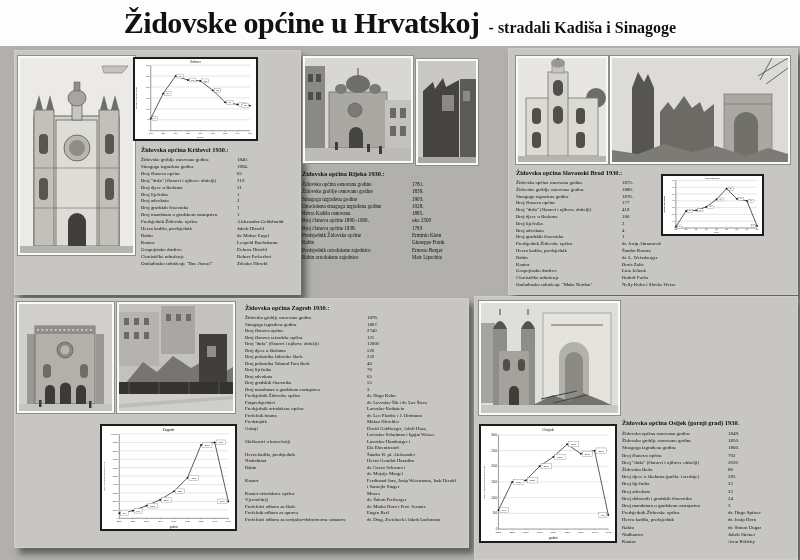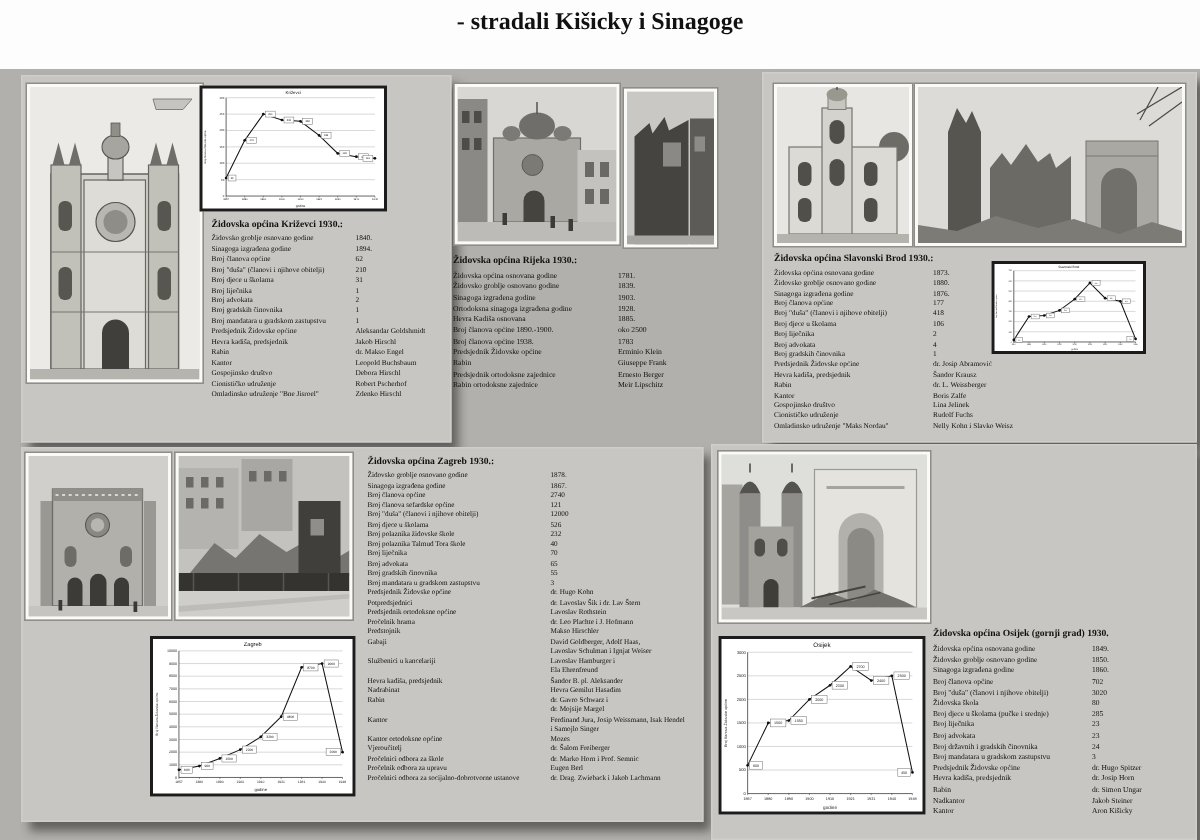--- a/index.html
+++ b/index.html
@@ -48,21 +48,22 @@
   #list-krizevci{left:141px;top:146px;width:156px;--lw:96px;--fs:4.9px;--lh:6.9px;}
   #list-rijeka{left:302px;top:170px;width:178px;--lw:110px;--fs:5.1px;--lh:7.3px;}
   #list-slavonski-brod{left:516px;top:169px;width:176px;--lw:106px;--fs:4.9px;--lh:6.8px;}
   #list-zagreb{left:245px;top:304px;width:218px;--lw:122px;--fs:4.8px;--lh:6.5px;}
   #list-osijek{left:622px;top:419px;width:174px;--lw:106px;--fs:5px;--lh:7.2px;}
 </style>
 </head>
 <body>
 
 <div class="hdr">
-  <span class="t2">- stradali Kišicky i Sinagoge</span>
+  <span class="t1">Židovske općine u Hrvatskoj</span>
+  <span class="t2">- stradali Kadiša i Sinagoge</span>
 </div>
 <div class="field"></div>
 
 <div class="panel" id="panel-krizevci"></div>
 <div class="panel" id="panel-slavonski-brod"></div>
 <div class="panel" id="panel-zagreb"></div>
 <div class="panel" id="panel-osijek"></div>
 
 <div class="photo" id="photo-krizevci">
 <svg viewBox="0 0 113 195" xmlns="http://www.w3.org/2000/svg">

